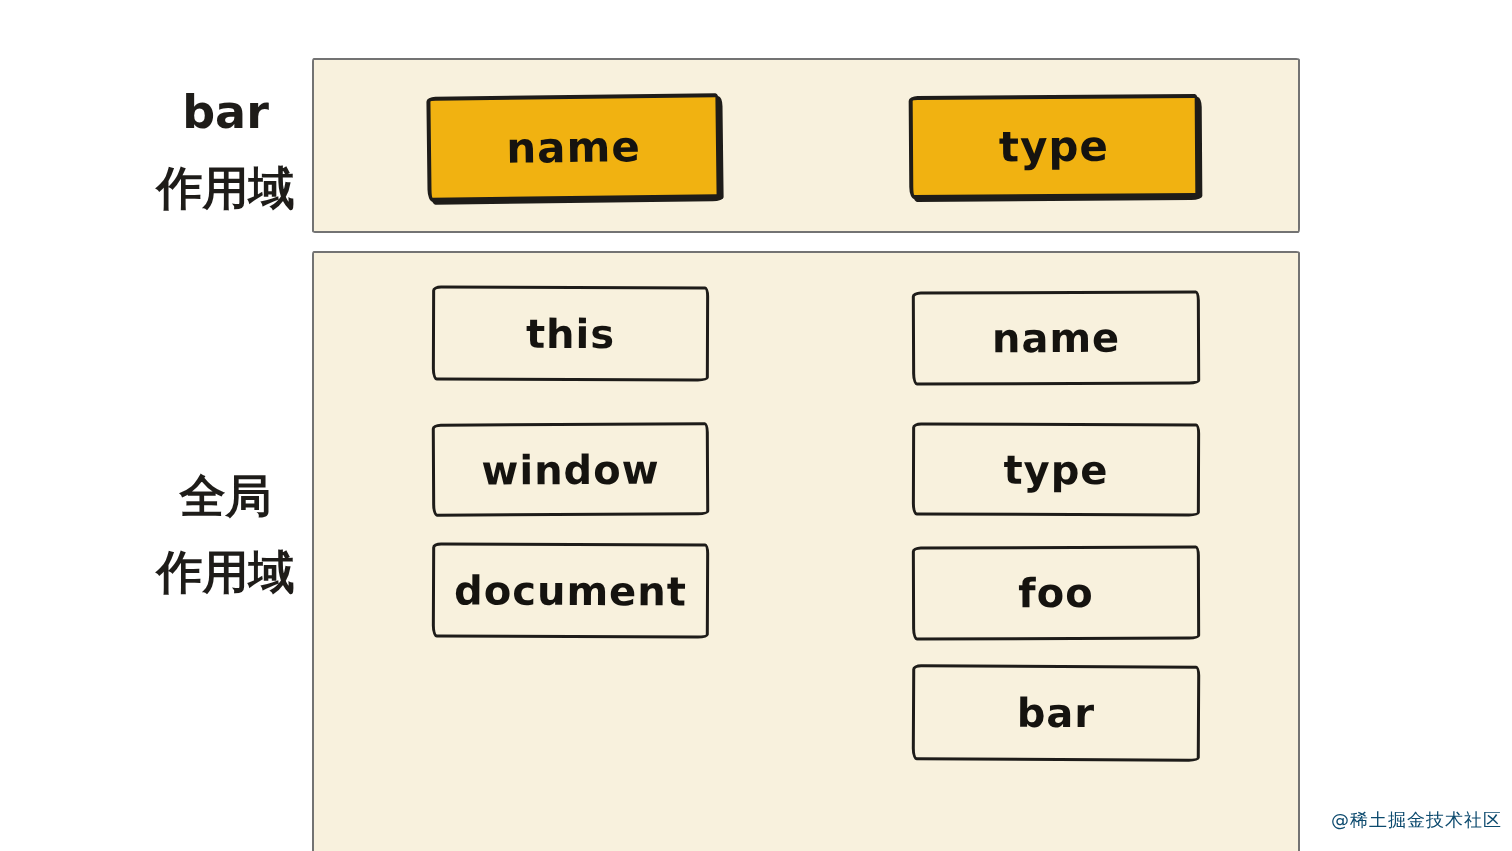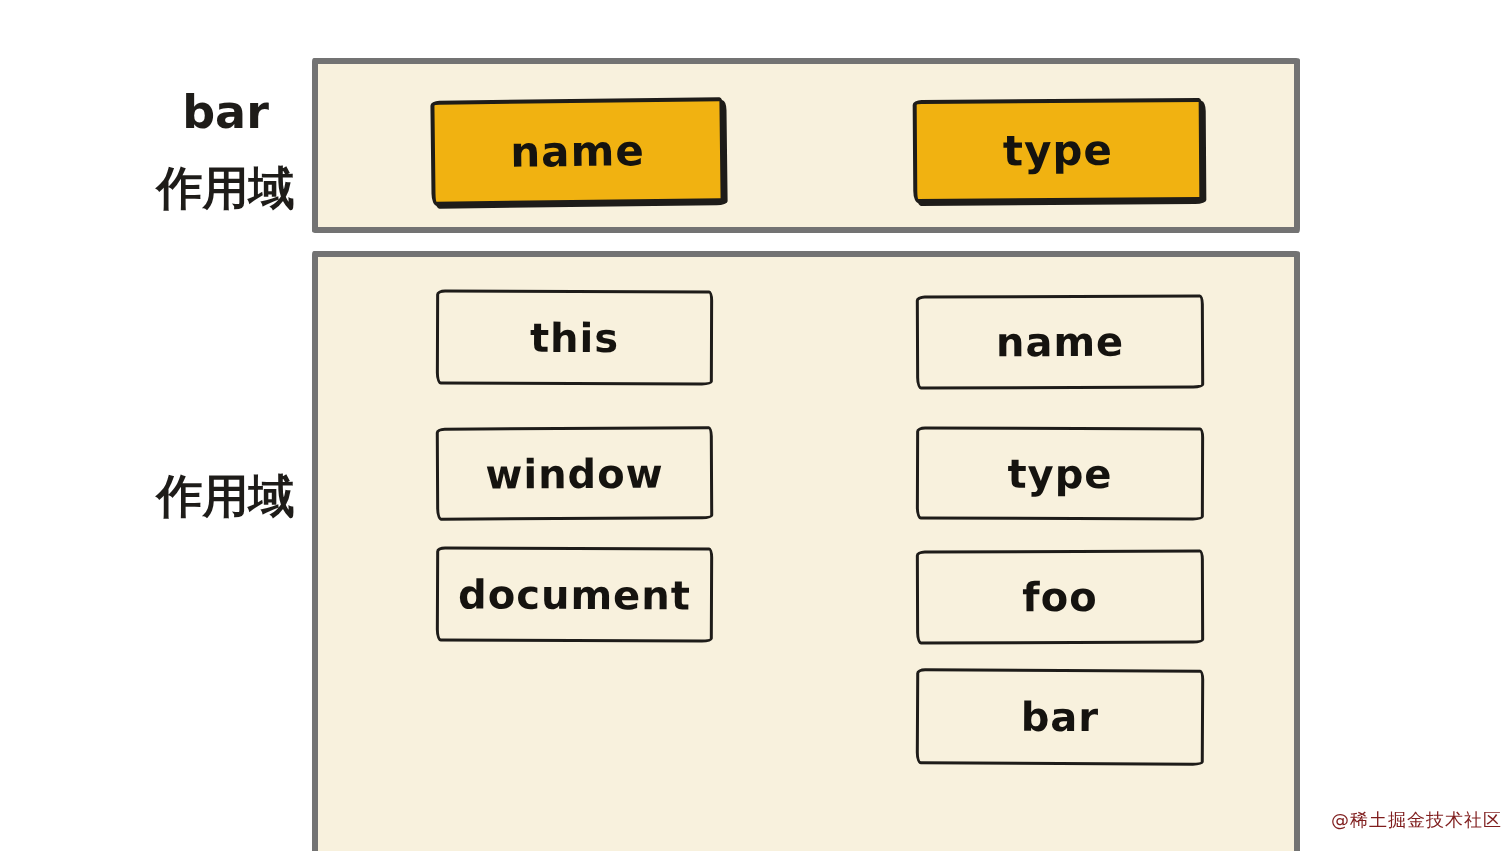--- a/index.html
+++ b/index.html
@@ -16,21 +16,21 @@
     text-align: center; color: #1e1c19; font-weight: bold;
     font-size: 46px; line-height: 76px;
   }
   .scope-label-bar { top: 74px; }
   .scope-label-global { top: 458px; }
 
   
   .panel {
     position: absolute; left: 312px; width: 988px;
     background: #f8f1dd;
-    border: 6px solid #737373;
+    border: 2px solid #737373;
     border-radius: 2px 4px 2px 5px / 4px 2px 5px 2px;
   }
   .panel-top { top: 58px; height: 175px; }
   .panel-bottom { top: 251px; height: 637px; }
 
   
   .var-box {
     position: absolute;
     display: flex; align-items: center; justify-content: center;
     color: #15130f; font-weight: bold; font-size: 40px;
@@ -57,40 +57,41 @@
   .box-webapi   { left: 118px; top: 412px; width: 277px; height: 96px; transform: rotate(-0.2deg); }
 
   
   .box-g-name { left: 598px; top:  38px; width: 288px; height: 94px; transform: rotate(-0.25deg); }
   .box-g-type { left: 598px; top: 170px; width: 288px; height: 93px; transform: rotate(0.2deg); }
   .box-g-foo  { left: 598px; top: 293px; width: 288px; height: 94px; transform: rotate(-0.2deg); }
   .box-g-bar  { left: 598px; top: 412px; width: 288px; height: 96px; transform: rotate(0.3deg); }
 
   .watermark {
     position: absolute; right: 10px; top: 808px;
-    font-size: 18px; color: #7f1d1d; letter-spacing: 1px;
+    font-size: 18px; color: #0c4a6e; letter-spacing: 1px;
     font-weight: normal;
   }
 </style>
 </head>
 <body>
 
 <div class="canvas">
 
   <div class="scope-label scope-label-bar">
     <div>bar</div>
     <div>作用域</div>
   </div>
 
   <div class="panel panel-top">
     <div class="var-box highlight box-top-name">name</div>
     <div class="var-box highlight box-top-type">type</div>
   </div>
 
   <div class="scope-label scope-label-global">
+    <div>全局</div>
     <div>作用域</div>
   </div>
 
   <div class="panel panel-bottom">
     <div class="var-box box-this">this</div>
     <div class="var-box box-window">window</div>
     <div class="var-box box-document">document</div>
 
     <div class="var-box box-g-name">name</div>
     <div class="var-box box-g-type">type</div>

